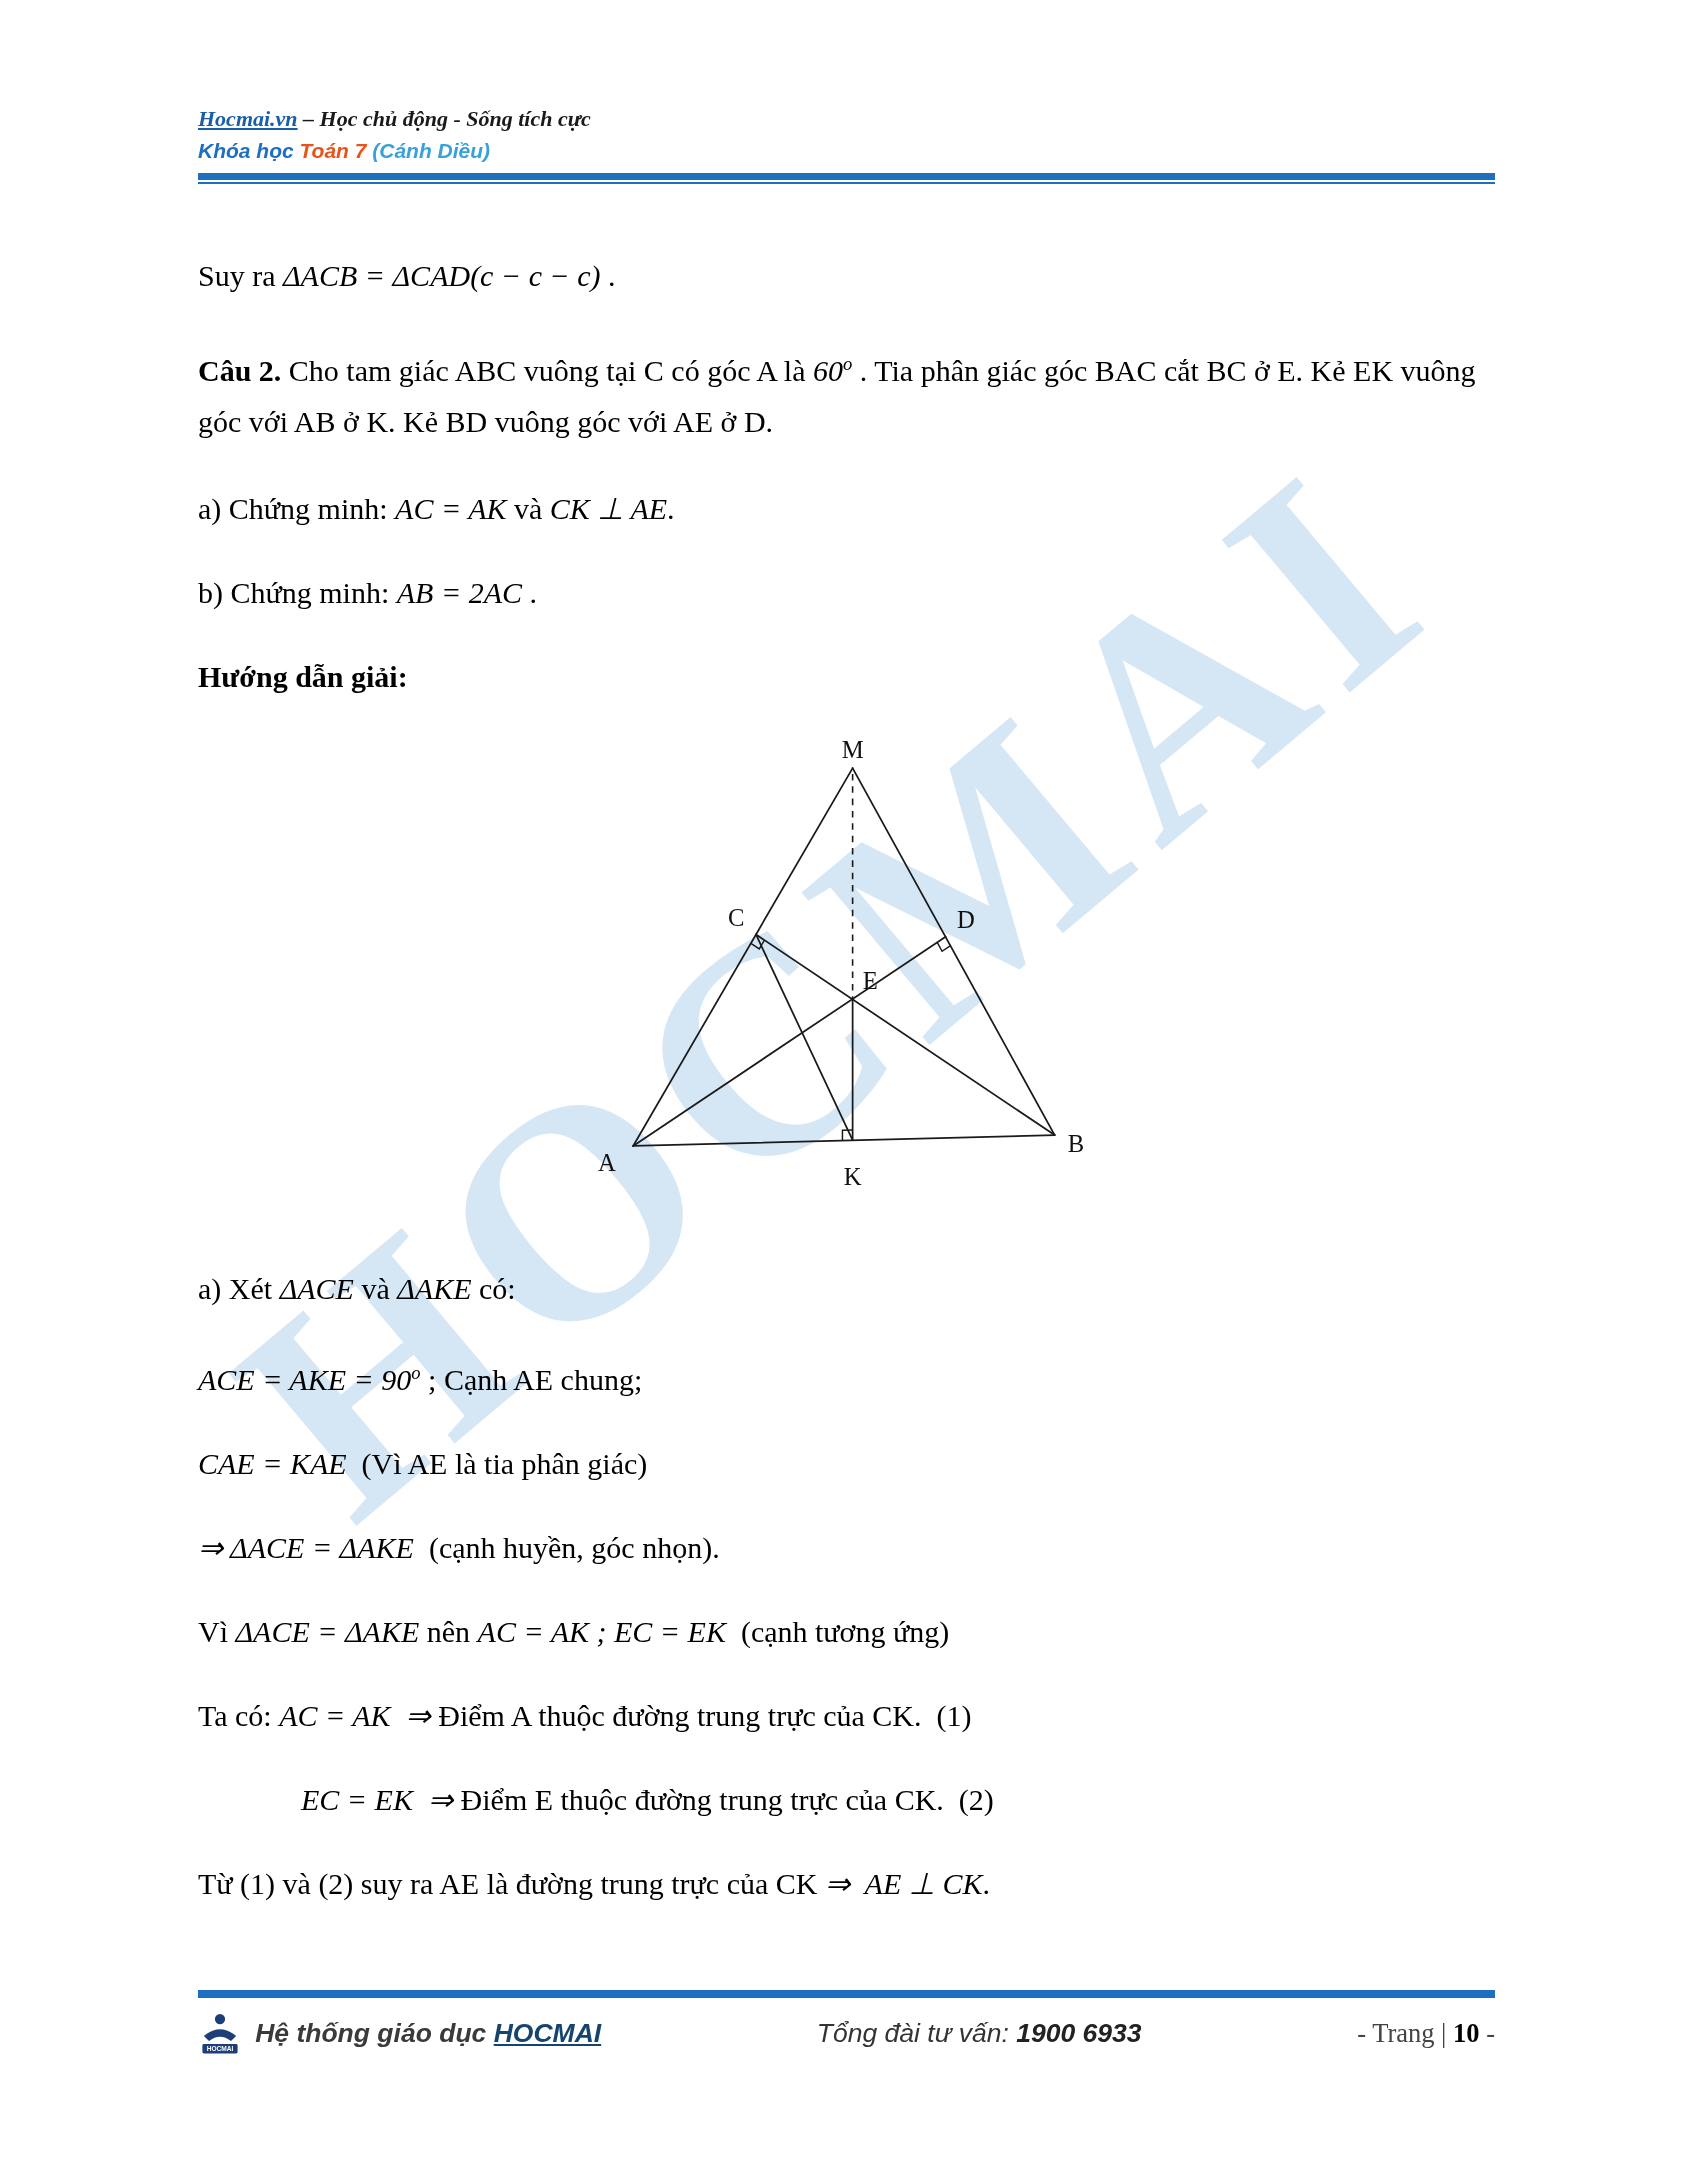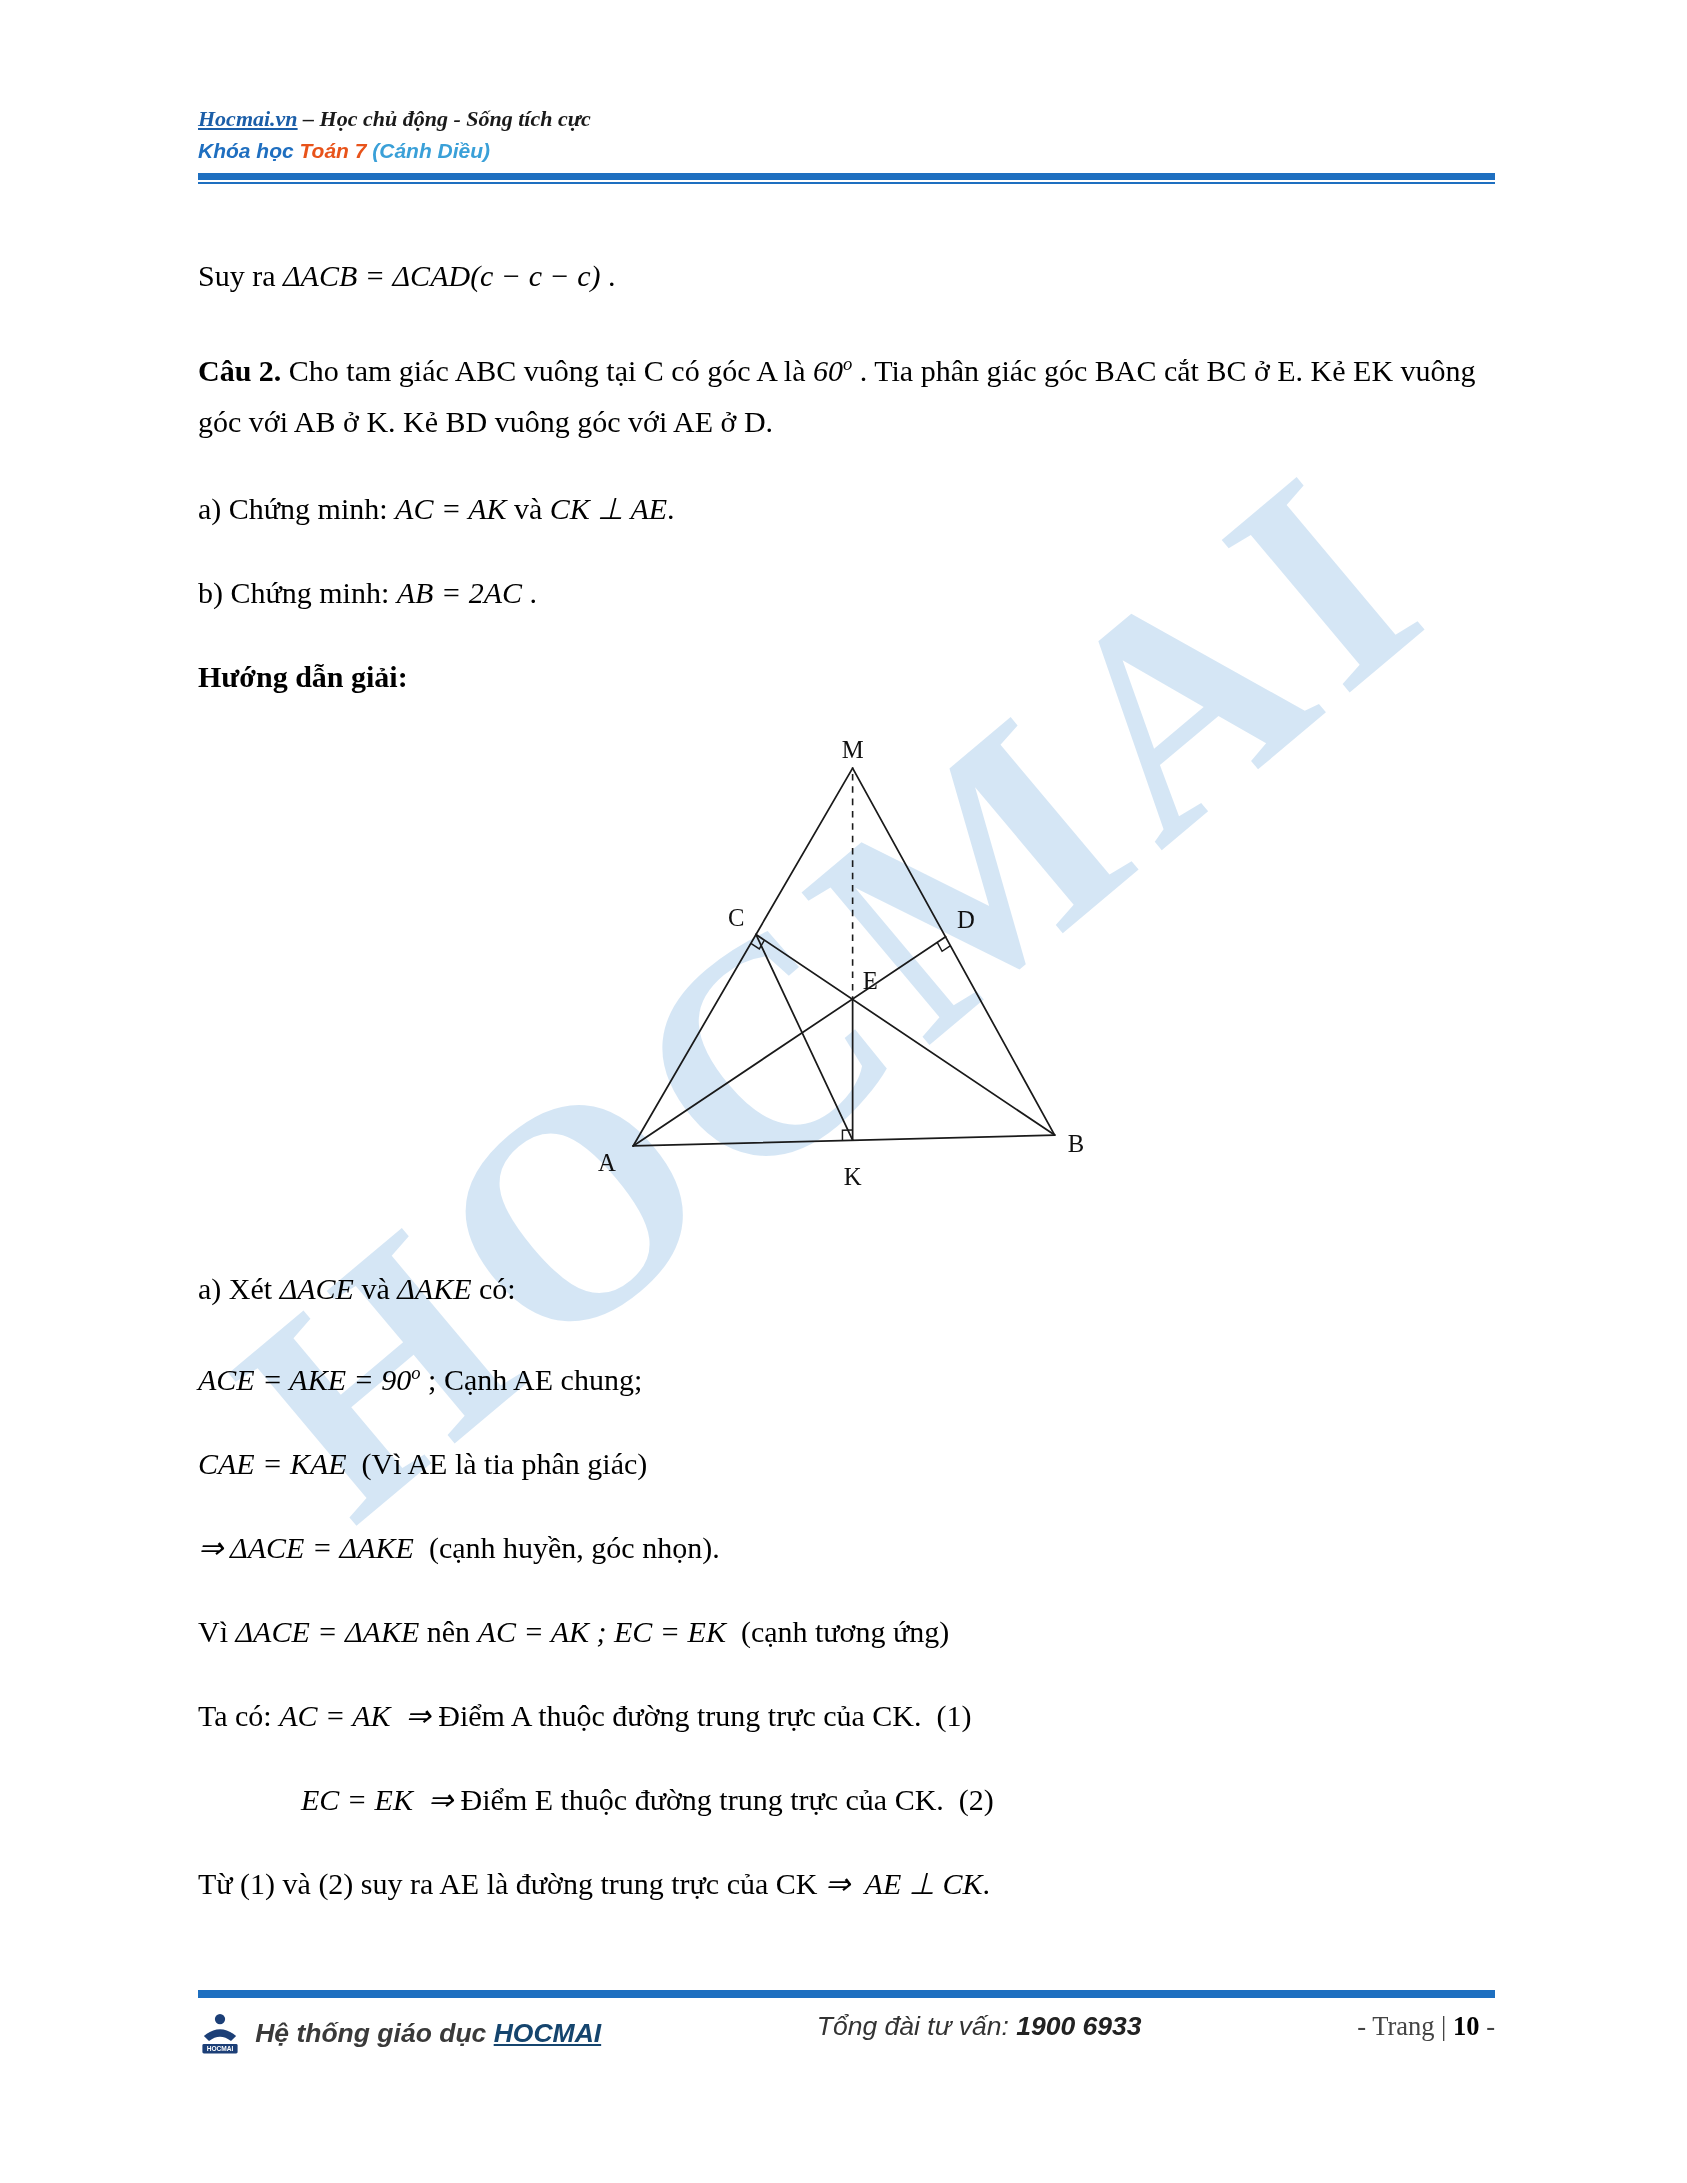--- a/index.html
+++ b/index.html
@@ -54,21 +54,21 @@
   .geo-line { stroke:#1a1a1a; stroke-width:2.4; stroke-linecap:round; }
   .geo-dash { stroke:#1a1a1a; stroke-width:2.2; stroke-dasharray:9 8; }
   .geo-mark { fill:none; stroke:#1a1a1a; stroke-width:2; }
   .geo-label { font-family:"Liberation Serif", serif; font-size:34px; fill:#111; }
 
   
   .footer { position:absolute; left:198px; right:192px; top:1990px; z-index:1; }
   .footer-rule { height:8px; background:#1e6fc0; }
   .footer-row {
     margin-top:13.2px;
-    display:flex; justify-content:space-between;
+    display:flex; align-items:center; justify-content:space-between;
     font-family:"Liberation Sans", sans-serif;
     font-size:26.5px; font-style:italic; color:#333;
     white-space:pre;
   }
   .footer-left { display:flex; align-items:center; gap:13.2px; font-weight:bold; color:#3a3a3a; }
   .org-name { color:#15456e; text-decoration:underline; }
   .footer-center .num { font-weight:bold; color:#222; }
   .footer-right { font-style:normal; font-family:"Liberation Serif", serif; color:#444; }
   .footer-right .pagenum { font-weight:bold; color:#000; }
 </style>

